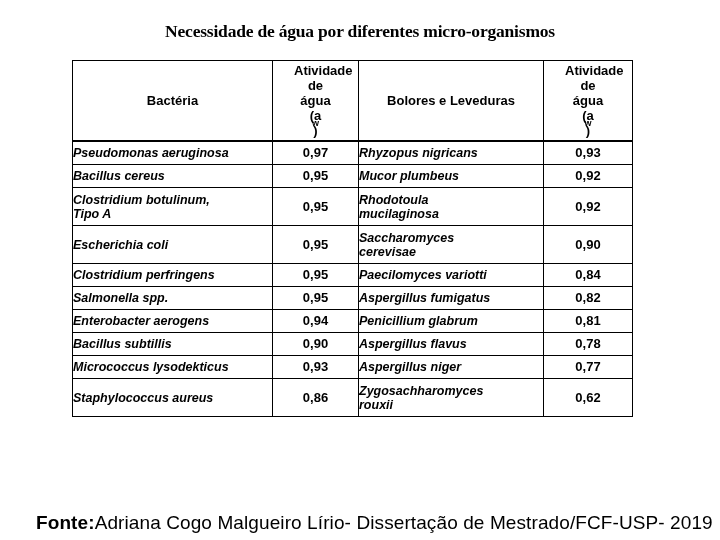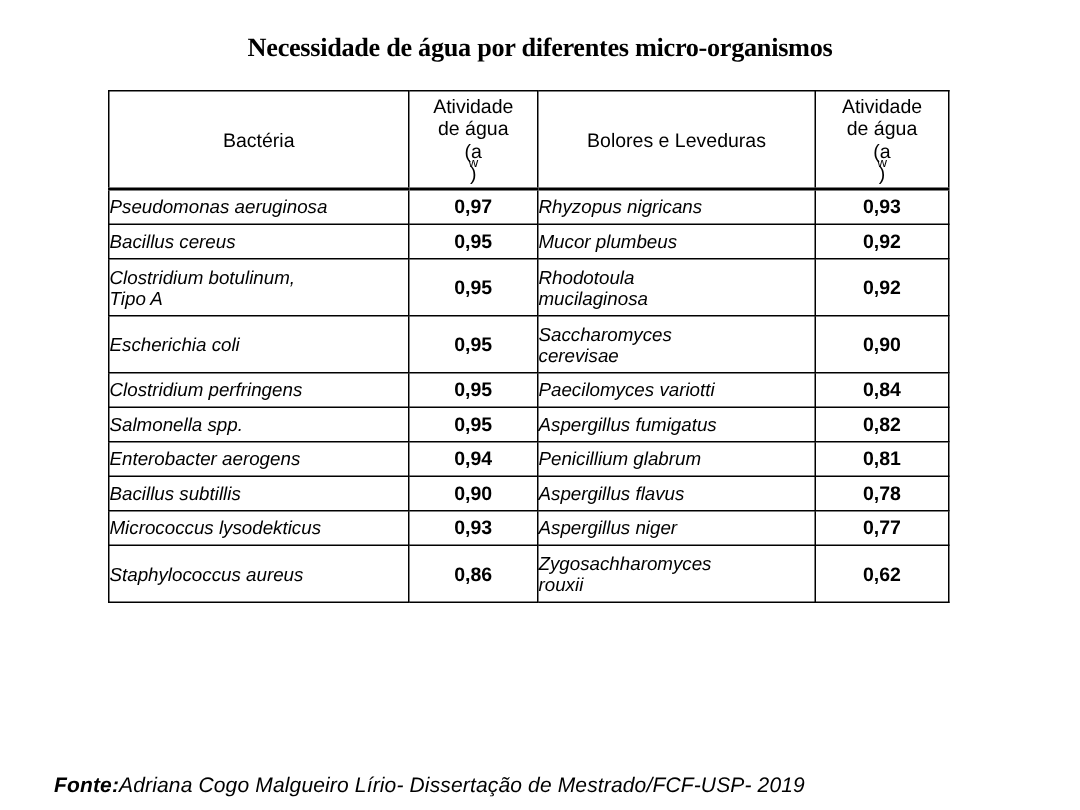--- a/index.html
+++ b/index.html
@@ -53,40 +53,41 @@
   table.aw-table td {
     border: 1px solid #000000;
     padding: 0;
     vertical-align: middle;
   }
 
   
   tr.hdr-row th {
     height: 56px;
     text-align: center;
-    font-weight: normal;
+    font-weight: bold;
     font-size: 13px;
     line-height: 15px;
-    padding: 2px 4px;
+    padding: 2px 21px;
     border-bottom: 2px solid #000000;
   }
   .hdr-stack { display: block; }
   .hdr-stack span { display: block; }
   .sub-w {
     font-size: 9px;
     vertical-align: sub;
     line-height: 0;
   }
 
   
   td.name {
     font-style: italic;
     font-size: 12.5px;
     line-height: 14px;
     padding: 3px 4px 3px 6px;
+    font-weight: bold;
   }
   td.val {
     font-weight: bold;
     font-size: 13px;
     line-height: 14px;
     padding: 3px 4px 3px 7px;
     text-align: center;
   }
   td .plain {
     font-style: normal;
@@ -98,25 +99,24 @@
 
   
   tr.heavy-under td { border-bottom: 2px solid #000000; }
 
   
   #source-line {
     position: absolute;
     left: 36px;
     top: 513px;
     width: 660px;
-    font-size: 14px;
+    font-size: 19px;
     line-height: 20px;
     white-space: nowrap;
     letter-spacing: 0.1px;
-    font-style: italic;
   }
   #source-line .b { font-weight: bold; }
 </style>
 </head>
 <body>
 
 <div id="slide-title">Necessidade de água por diferentes micro-organismos</div>
 
 <div id="aw-table-wrap">
   <table class="aw-table">

